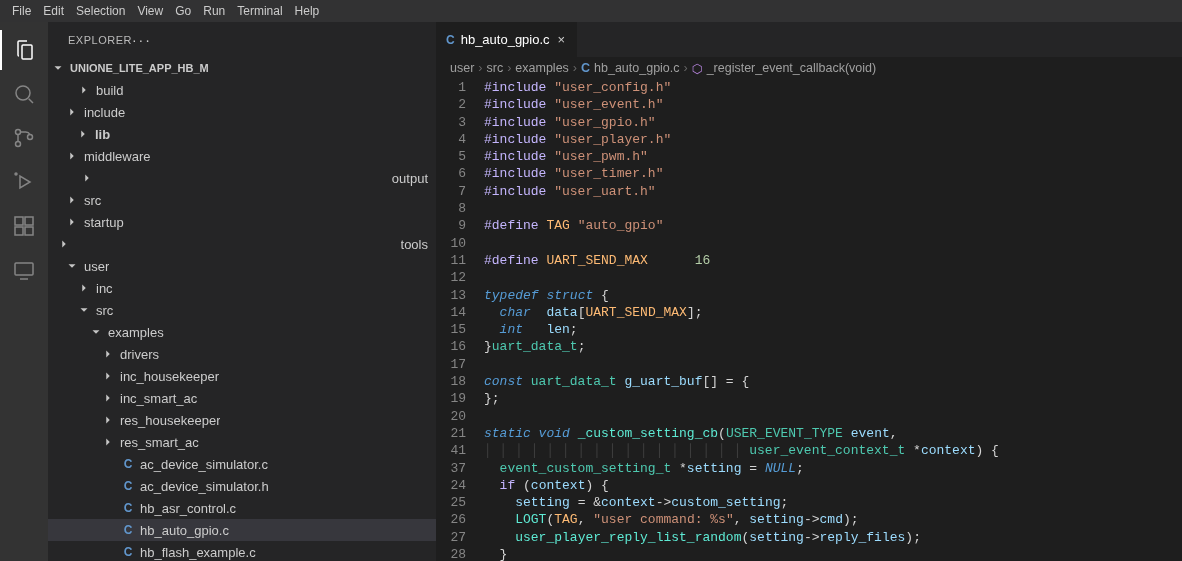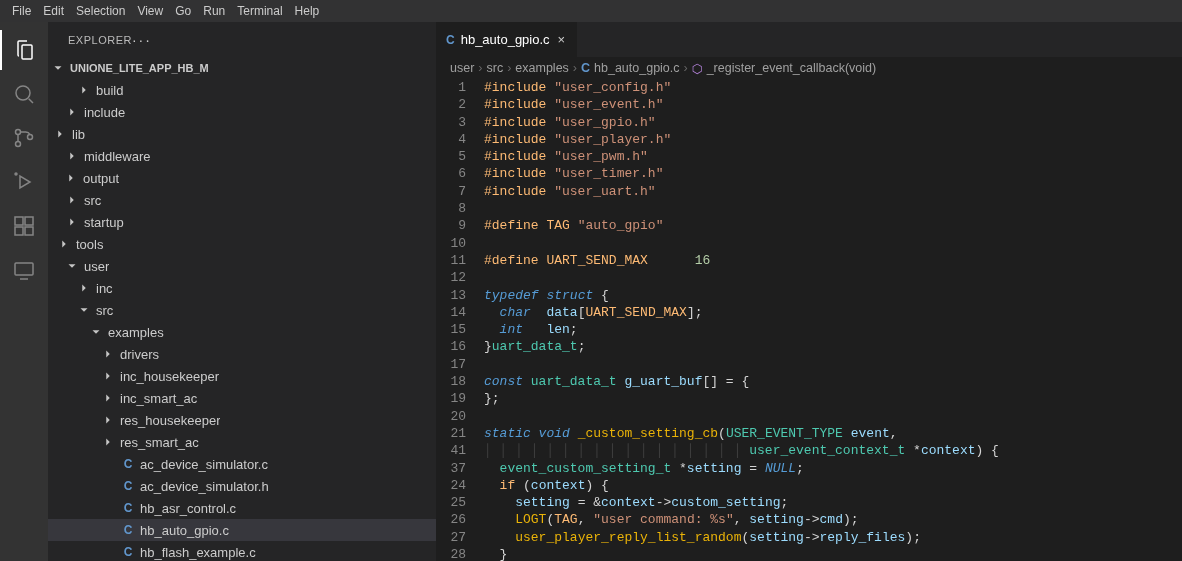--- a/index.html
+++ b/index.html
@@ -29,25 +29,25 @@
 .tab .close { color:#ccc; padding:0 2px; }
 .crumb { height:22px; display:flex; align-items:center; gap:4px; padding-left:14px; font-size:12.5px; color:#a0a0a0; }
 .crumb .sep { color:#666; }
 .crumb .ic { color:#6196cc; font-weight:600; }
 .crumb .sym { color:#b180d7; }
 .code { flex:1; display:flex; overflow:hidden; font-family:Consolas,"Courier New",monospace; font-size:13px; line-height:17.3px; }
 .gutter { width:48px; text-align:right; padding:0 18px 0 0; color:#858585; user-select:none; }
 .gutter div { height:17.3px; }
 .text { flex:1; white-space:pre; color:#d4d4d4; }
 .text .ln { height:17.3px; }
-.k { color:#fdba74;text-align:right; }      
+.k { color:#c4b5fd;text-align:right; }      
 .kb { color:#569cd6;font-style:italic; }     
 .s { color:#ce9178; }      
 .t { color:#4ec9b0; }      
-.fn { color:#eab308;margin-top:16px; }     
+.fn { color:#5eead4;margin-top:16px; }     
 .n { color:#b5cea8; }      
 .v { color:#9cdcfe; }      
 .m { color:#fdba74; }      
 .p { color:#d4d4d4; }      
 .ig { color:#404040; }     
 </style>
 </head>
 <body>
 
 <div class="menubar" id="menubar">
@@ -129,37 +129,37 @@
           <span class="lbl">build</span>
         </div>
         <div class="row" style="padding-left: 16px;">
           <span class="tw">
             <svg viewBox="0 0 16 16" fill="currentColor">
               <path d="M6 4l4 4-4 4z"></path>
             </svg>
           </span>
           <span class="lbl">include</span>
         </div>
-        <div class="row" style="padding-left: 4px;">
+        <div class="row" style="padding-left: 27px; font-weight: bold;">
           <span class="tw">
             <svg viewBox="0 0 16 16" fill="currentColor">
               <path d="M6 4l4 4-4 4z"></path>
             </svg>
           </span>
           <span class="lbl">lib</span>
         </div>
         <div class="row" style="padding-left: 16px;">
           <span class="tw">
             <svg viewBox="0 0 16 16" fill="currentColor">
               <path d="M6 4l4 4-4 4z"></path>
             </svg>
           </span>
           <span class="lbl">middleware</span>
         </div>
-        <div class="row" style="padding-left: 15px;">
+        <div class="row" style="padding-left: 31px; justify-content: space-between;">
           <span class="tw">
             <svg viewBox="0 0 16 16" fill="currentColor">
               <path d="M6 4l4 4-4 4z"></path>
             </svg>
           </span>
           <span class="lbl">output</span>
         </div>
         <div class="row" style="padding-left: 16px;">
           <span class="tw">
             <svg viewBox="0 0 16 16" fill="currentColor">
@@ -169,21 +169,21 @@
           <span class="lbl">src</span>
         </div>
         <div class="row" style="padding-left: 16px;">
           <span class="tw">
             <svg viewBox="0 0 16 16" fill="currentColor">
               <path d="M6 4l4 4-4 4z"></path>
             </svg>
           </span>
           <span class="lbl">startup</span>
         </div>
-        <div class="row" style="padding-left: 8px;">
+        <div class="row" style="padding-left: 8px; justify-content: space-between;">
           <span class="tw">
             <svg viewBox="0 0 16 16" fill="currentColor">
               <path d="M6 4l4 4-4 4z"></path>
             </svg>
           </span>
           <span class="lbl">tools</span>
         </div>
         <div class="row" style="padding-left: 16px;">
           <span class="tw">
             <svg viewBox="0 0 16 16" fill="currentColor">

